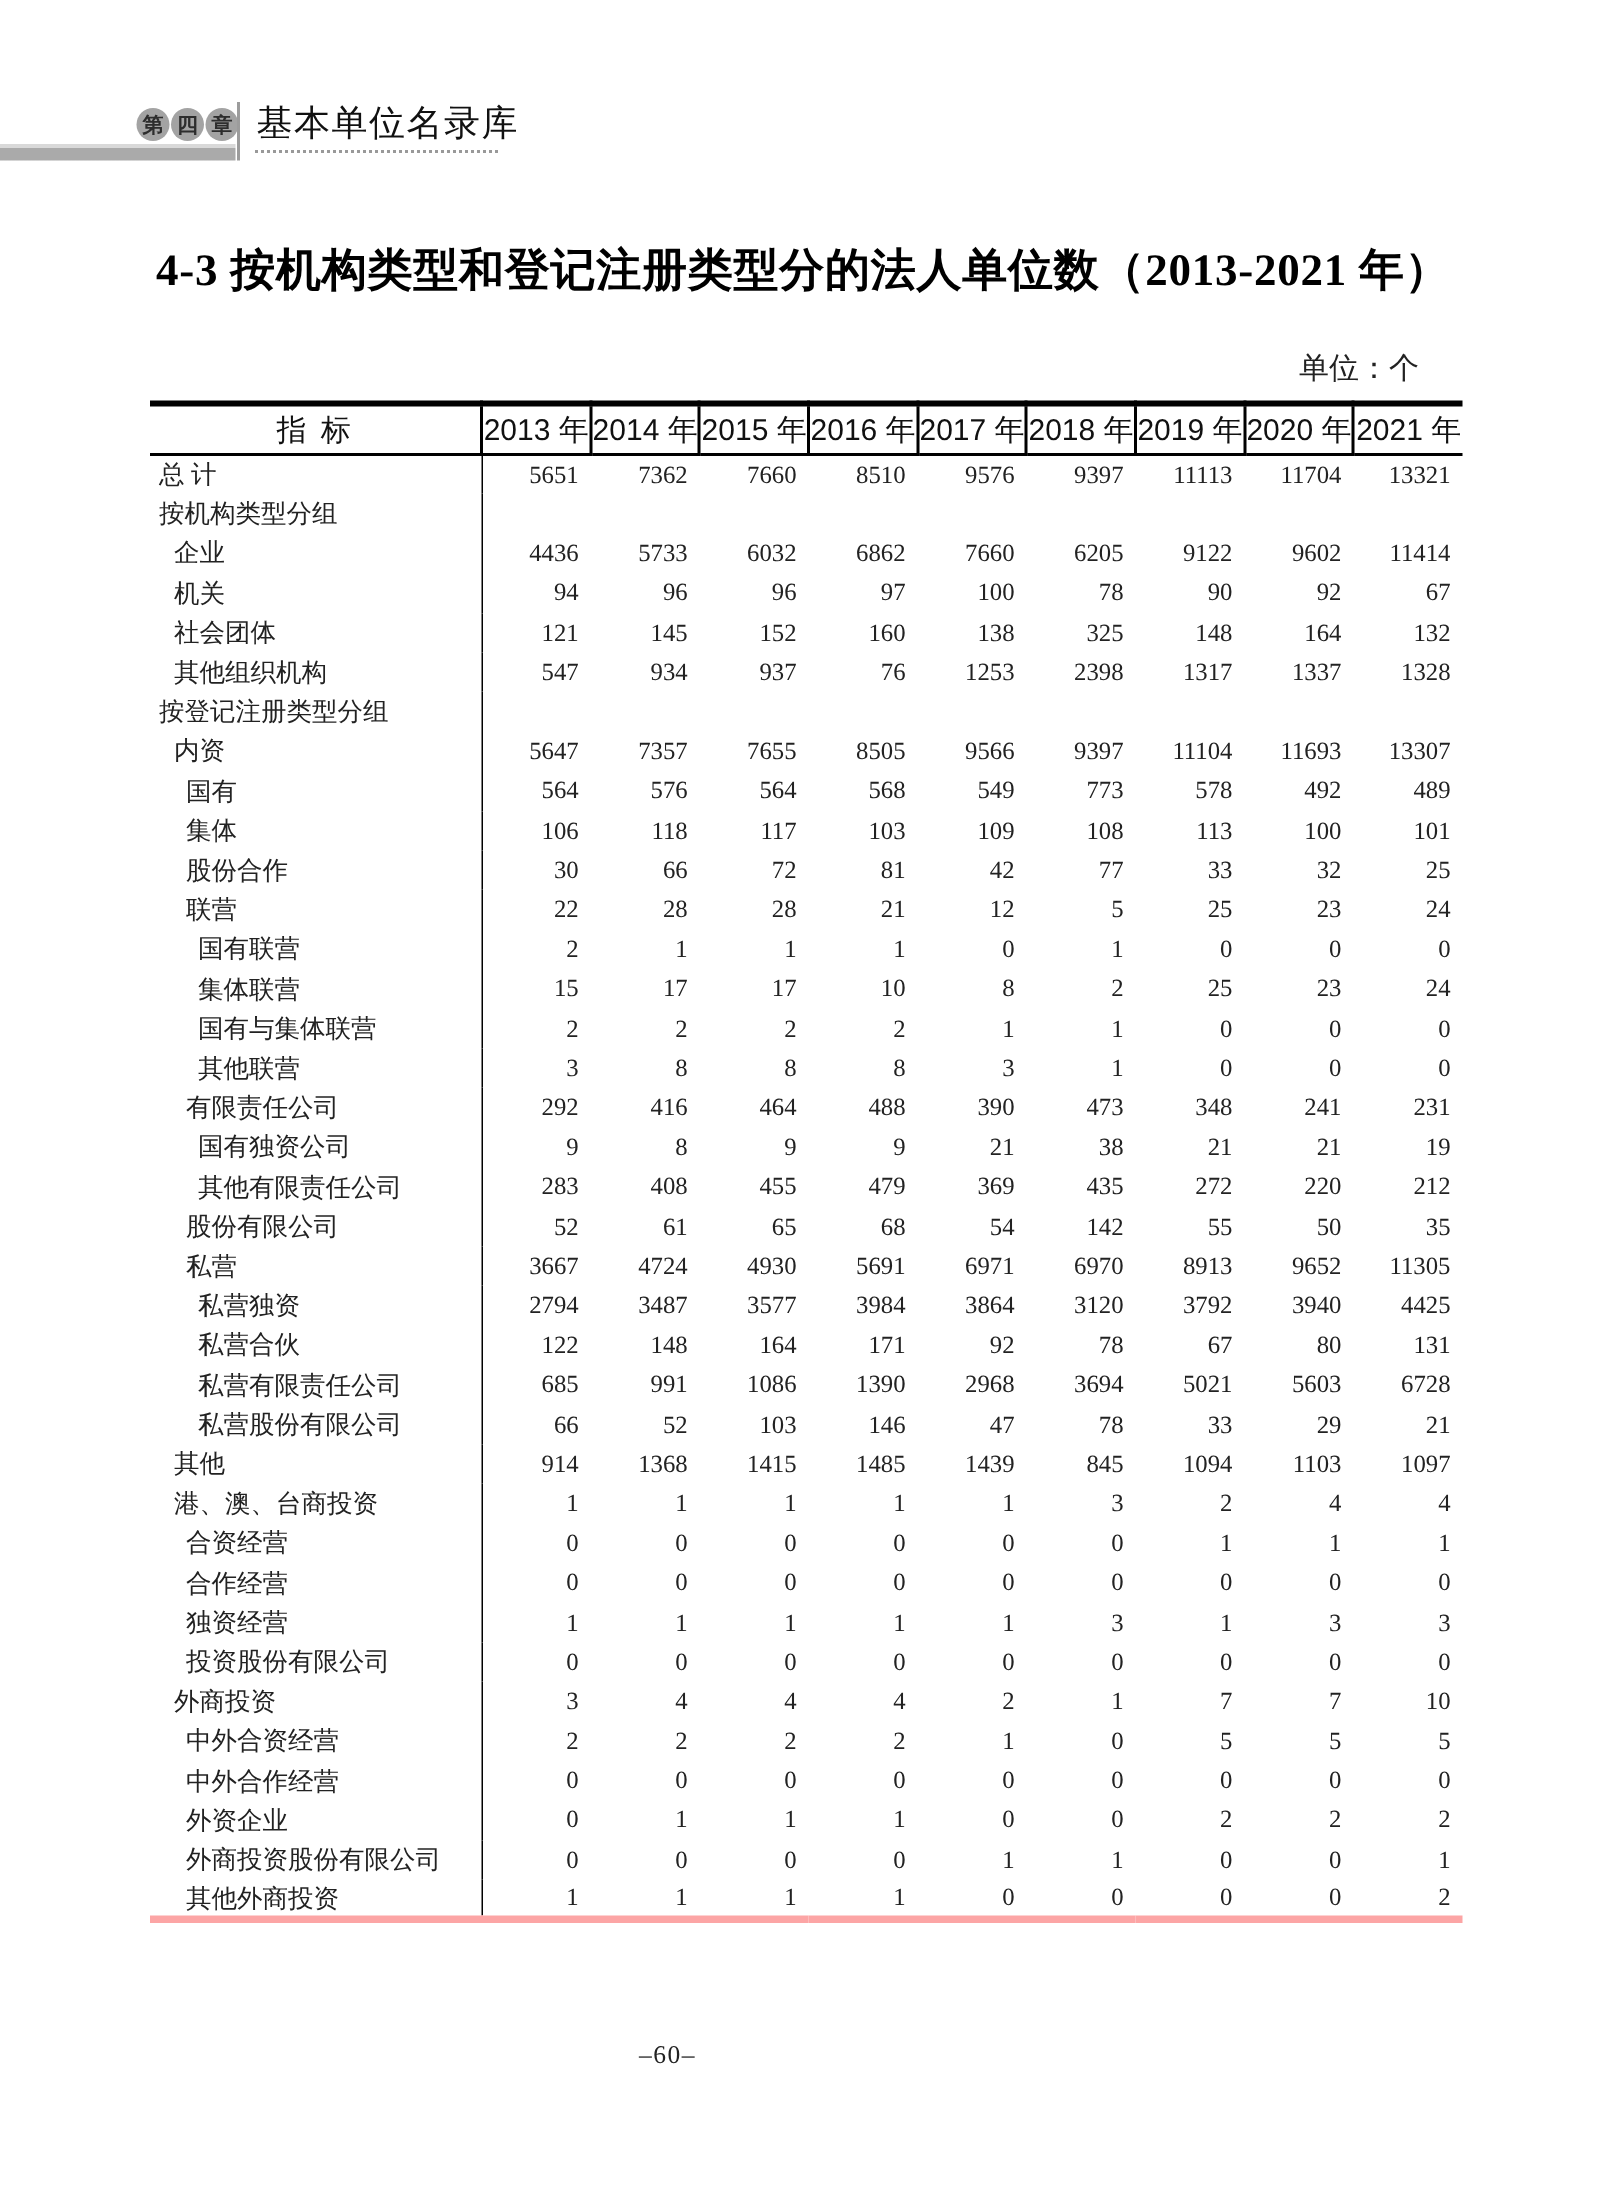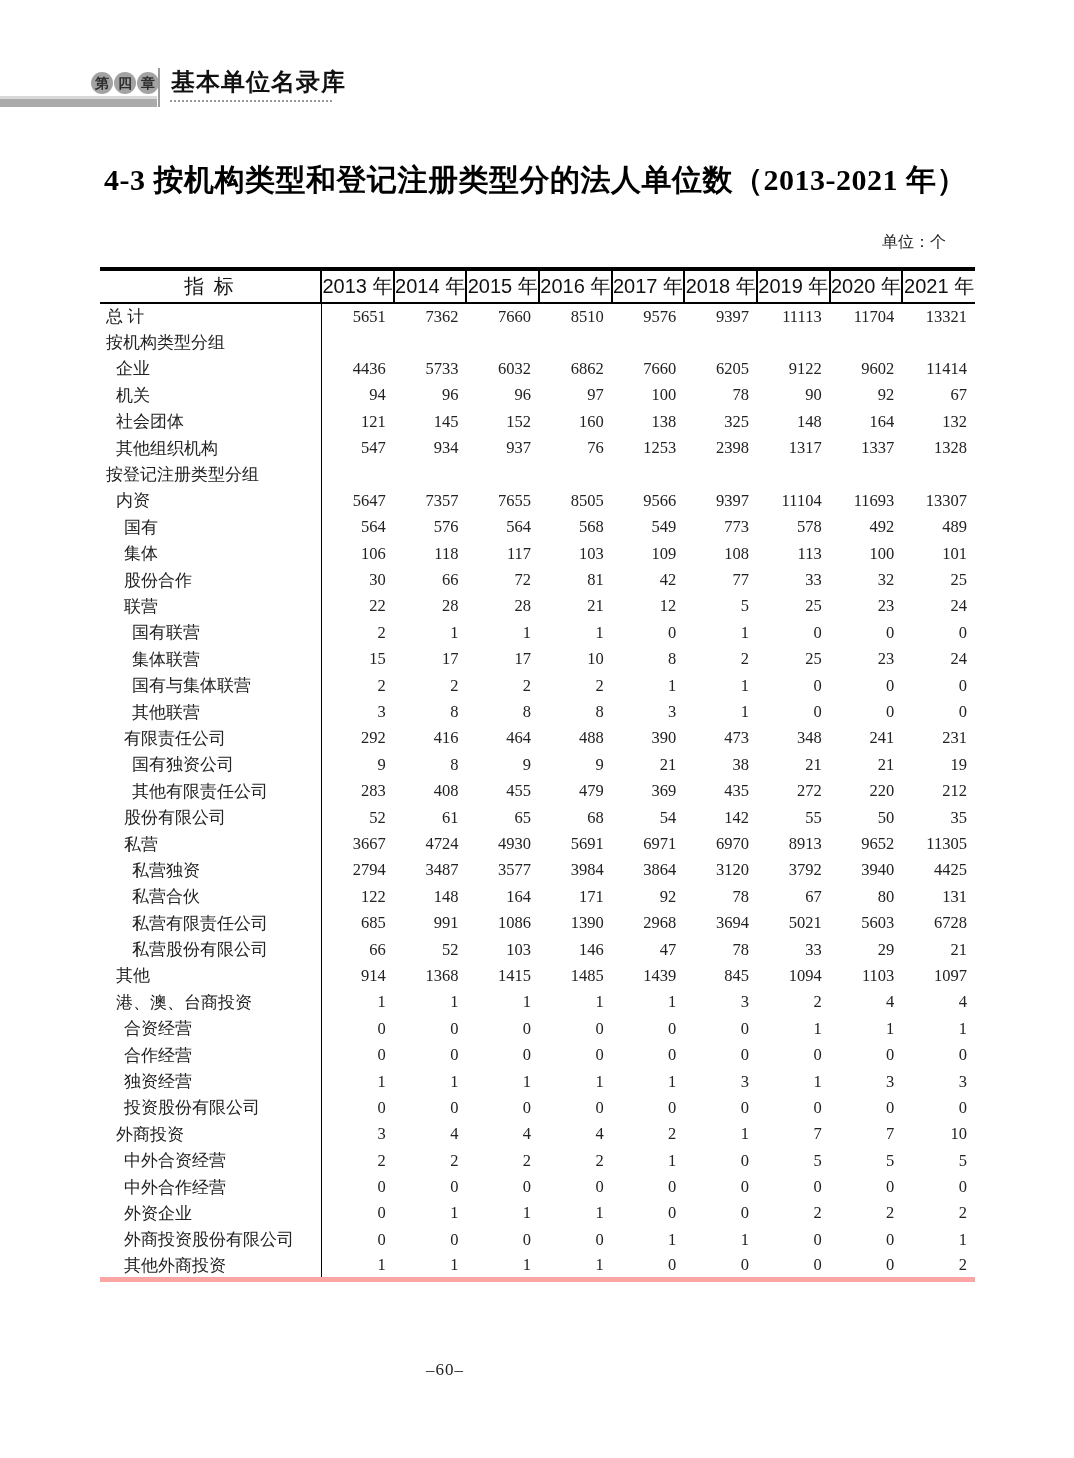--- a/index.html
+++ b/index.html
@@ -31,37 +31,37 @@
     font-size:14px; font-weight:bold;
     line-height:22px; text-align:center;
   }
   .chap-vline {
     position:absolute; left:158px; top:68px; width:2px; height:39px;
     background:#9c9c9c;
   }
   .chap-title {
     position:absolute; left:171px; top:66px;
     font-family:"Liberation Sans","DejaVu Sans",sans-serif;
-    font-size:24px; font-weight:bold; color:#111;
+    font-size:24px; font-weight:normal; color:#111;
     letter-spacing:1px;
   }
   .chap-underline {
     position:absolute; left:170px; top:88px; width:162px; height:14px;
     border-bottom:2px dotted #999;
   }
 
   
   .main-title {
     position:absolute; left:104px; top:160px; width:900px;
     font-size:30px; font-weight:bold; color:#000;
     letter-spacing:0.5px;
   }
   .unit-note {
     position:absolute; left:100px; top:232px; width:846px;
-    text-align:right; font-size:16px; color:#222;
+    text-align:right; font-size:20px; color:#222;
   }
 
   
   .table-wrap { position:absolute; left:100px; top:267px; width:875px; }
   table {
     width:875px; border-collapse:collapse; table-layout:fixed;
     border-top:4px solid #000; border-bottom:5px solid #fca5a5;
   }
   col.c-label { width:221px; }
   col.c-year  { width:72.6px; }

